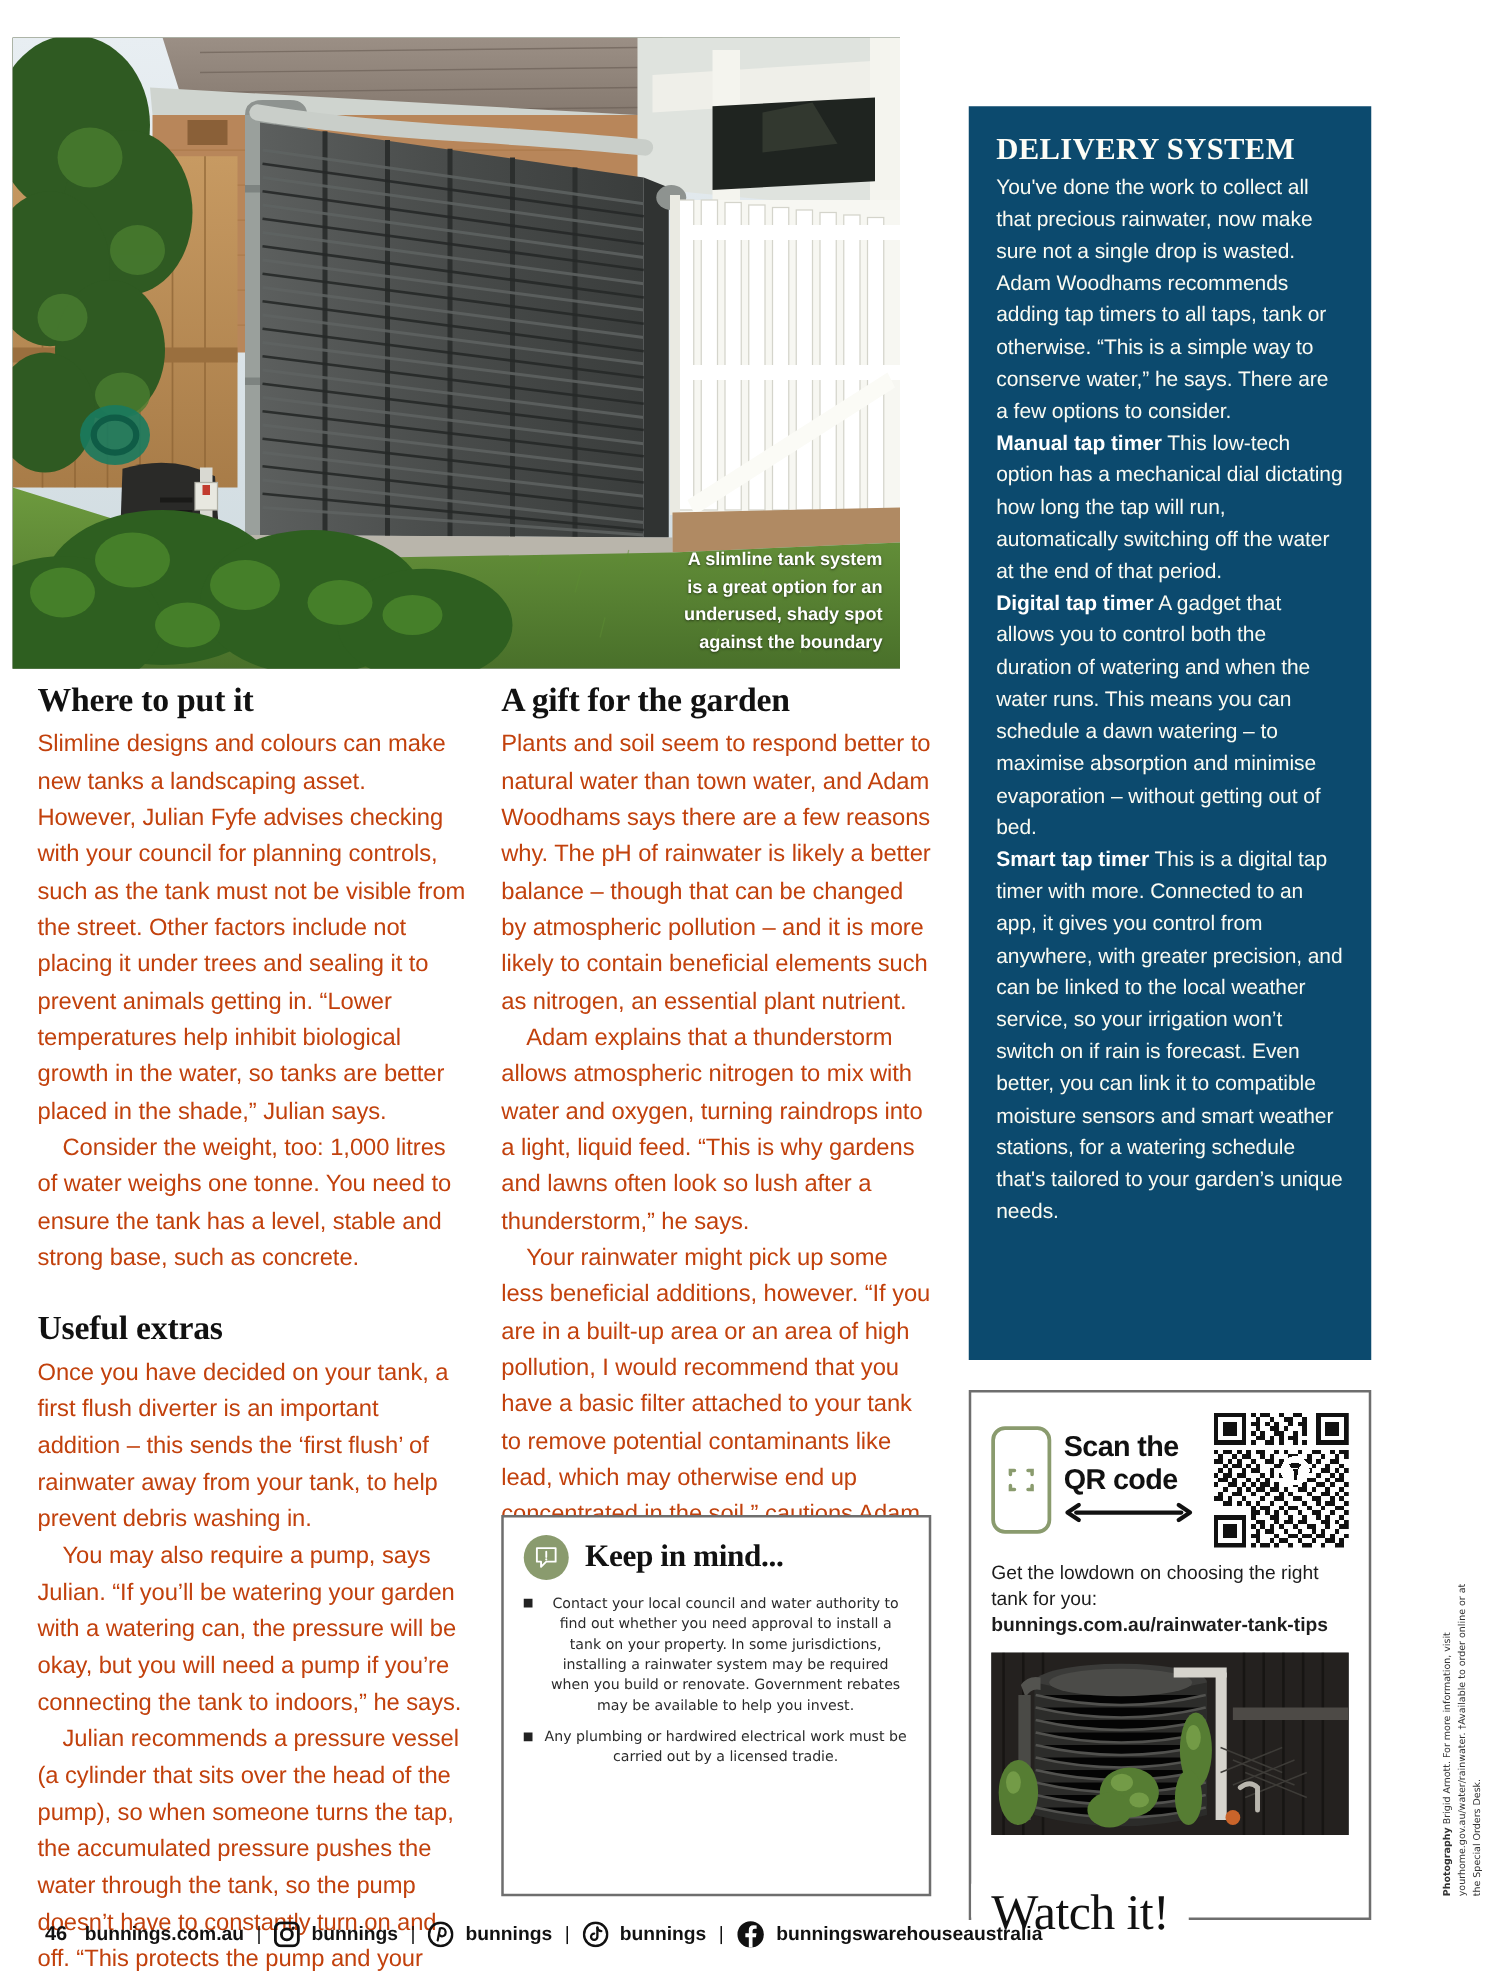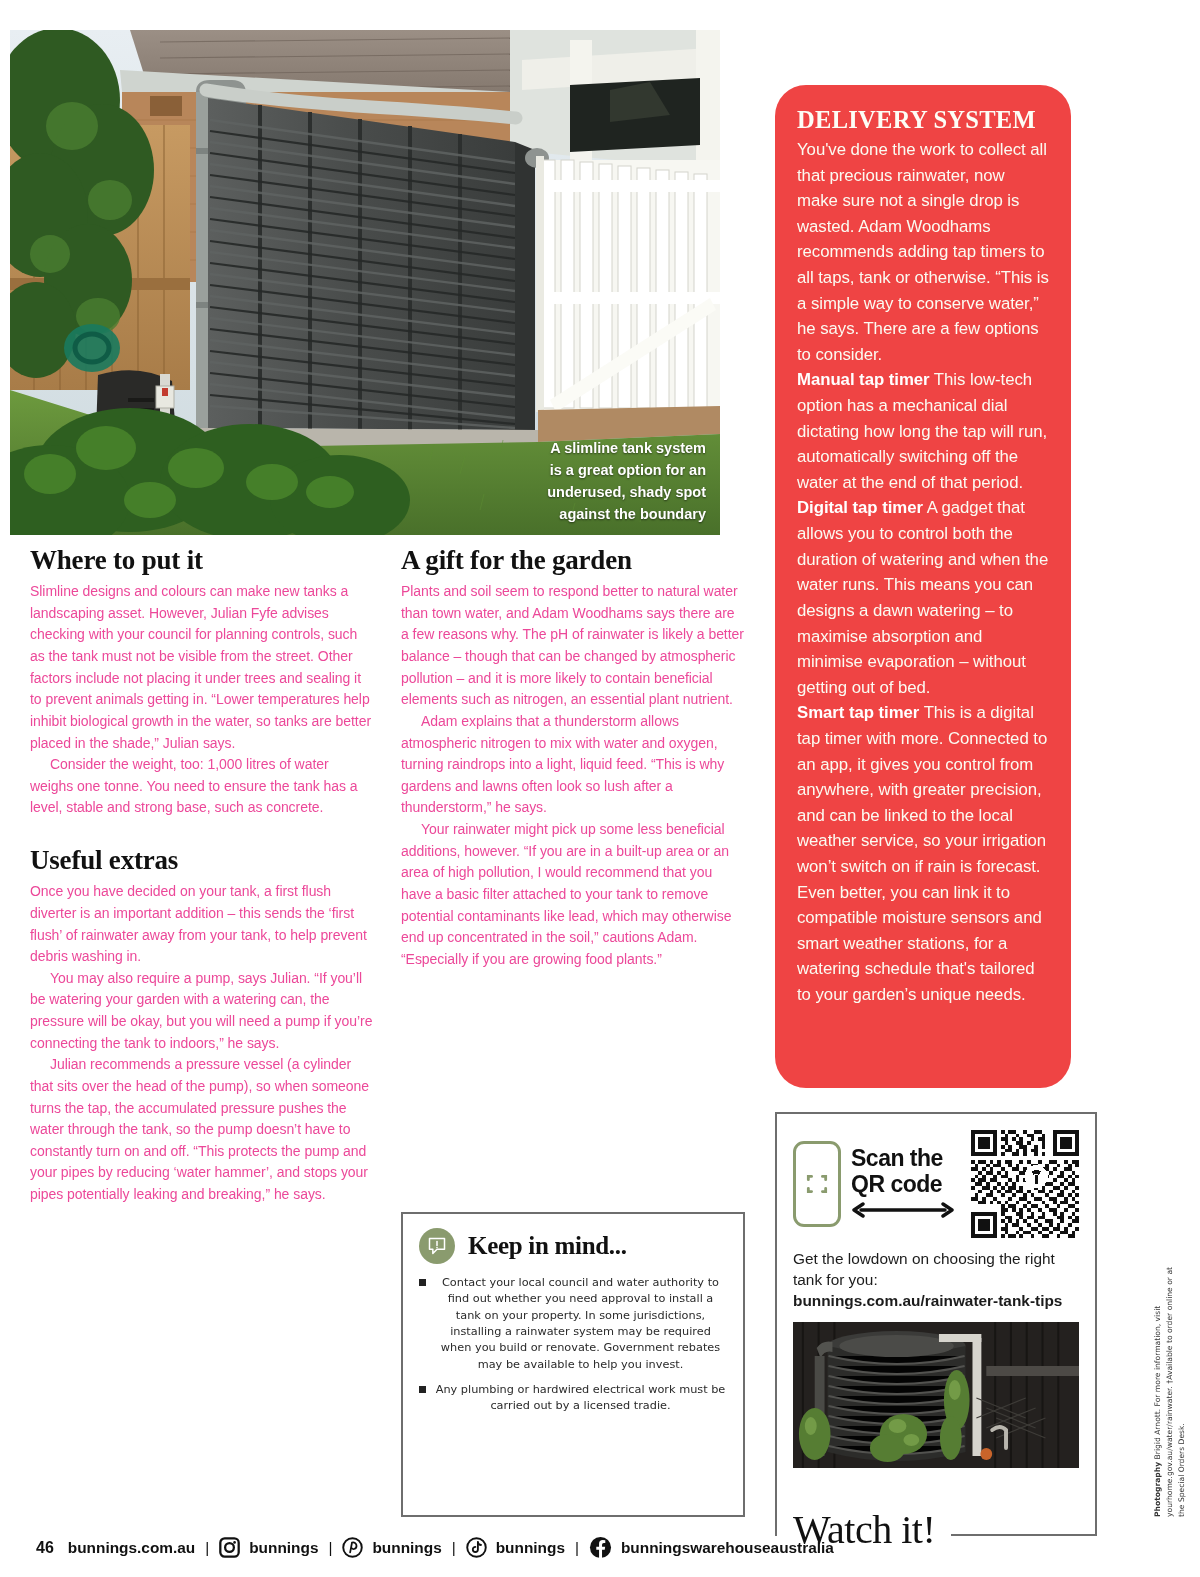--- a/index.html
+++ b/index.html
@@ -29,22 +29,22 @@
   .col { position: absolute; width: 344px; }
   .col-left { left: 30px; top: 545px; }
   .col-mid  { left: 401px; top: 545px; }
 
   h2.sec {
     font-family: "Liberation Serif", serif;
     font-weight: 700; font-size: 27px; line-height: 1.12;
     letter-spacing: -0.2px; margin-bottom: 6px; color: #111;
   }
   .body p {
-    font-size: 14px; line-height: 1.545;
-    color: #ec4899; letter-spacing: -0.05px;
+    font-size: 19px; line-height: 1.545;
+    color: #c2410c; letter-spacing: -0.05px;
   }
   .body p + p { text-indent: 20px; }
   .spacer { height: 26px; }
 
   
   .kim {
     position: absolute; left: 401px; top: 1212px;
     width: 344px; height: 305px;
     border: 2.5px solid #6e6e6e; background: #fff;
     padding: 14px 16px 10px 16px;
@@ -67,24 +67,23 @@
     text-align: center;
   }
   .kim li::before {
     content: ""; position: absolute; left: 0; top: 4px;
     width: 7px; height: 7px; background: #222;
   }
 
   
   .green {
     position: absolute; left: 775px; top: 85px;
-    width: 296px; height: 1003px;
-    background: #ef4444; color: #ffffff;
+    width: 322px; height: 1003px;
+    background: #0c4a6e; color: #ffffff;
     padding: 22px 22px 16px 22px;
-    border-radius: 31px;
   }
   .green h3 {
     font-family: "Liberation Serif", serif;
     font-weight: 700; font-size: 24.5px; letter-spacing: 0.3px;
     line-height: 1.1; margin-bottom: 3px; color: #fdfdf6;
   }
   .green p {
     font-size: 16.8px; line-height: 1.525; color: #fbfbf2;
     letter-spacing: -0.05px;
   }
@@ -393,21 +392,21 @@
   <ul>
     <li>Contact your local council and water authority to find out whether you need approval to install a tank on your property. In some jurisdictions, installing a rainwater system may be required when you build or renovate. Government rebates may be available to help you invest.</li>
     <li>Any plumbing or hardwired electrical work must be carried out by a licensed tradie.</li>
   </ul>
 </div>
 
 <div class="green">
   <h3>DELIVERY SYSTEM</h3>
   <p>You've done the work to collect all that precious rainwater, now make sure not a single drop is wasted. Adam Woodhams recommends adding tap timers to all taps, tank or otherwise. “This is a simple way to conserve water,” he says. There are a few options to consider.</p>
   <p><b>Manual tap timer</b><span> This low-tech option has a mechanical dial dictating how long the tap will run, automatically switching off the water at the end of that period.</span></p>
-  <p><b>Digital tap timer</b><span> A gadget that allows you to control both the duration of watering and when the water runs. This means you can designs a dawn watering – to maximise absorption and minimise evaporation – without getting out of bed.</span></p>
+  <p><b>Digital tap timer</b><span> A gadget that allows you to control both the duration of watering and when the water runs. This means you can schedule a dawn watering – to maximise absorption and minimise evaporation – without getting out of bed.</span></p>
   <p><b>Smart tap timer</b><span> This is a digital tap timer with more. Connected to an app, it gives you control from anywhere, with greater precision, and can be linked to the local weather service, so your irrigation won’t switch on if rain is forecast. Even better, you can link it to compatible moisture sensors and smart weather stations, for a watering schedule that's tailored to your garden’s unique needs.</span></p>
 </div>
 
 <div class="qrbox">
   <div class="qr-top">
     <div class="phone">
       <svg width="26" height="26" viewBox="0 0 24 24">
         <g fill="none" stroke="#8a9b6e" stroke-width="2.6" stroke-linecap="round">
           <path d="M4 8 V5 h3"></path>
             <path d="M17 5 h3 v3"></path>

